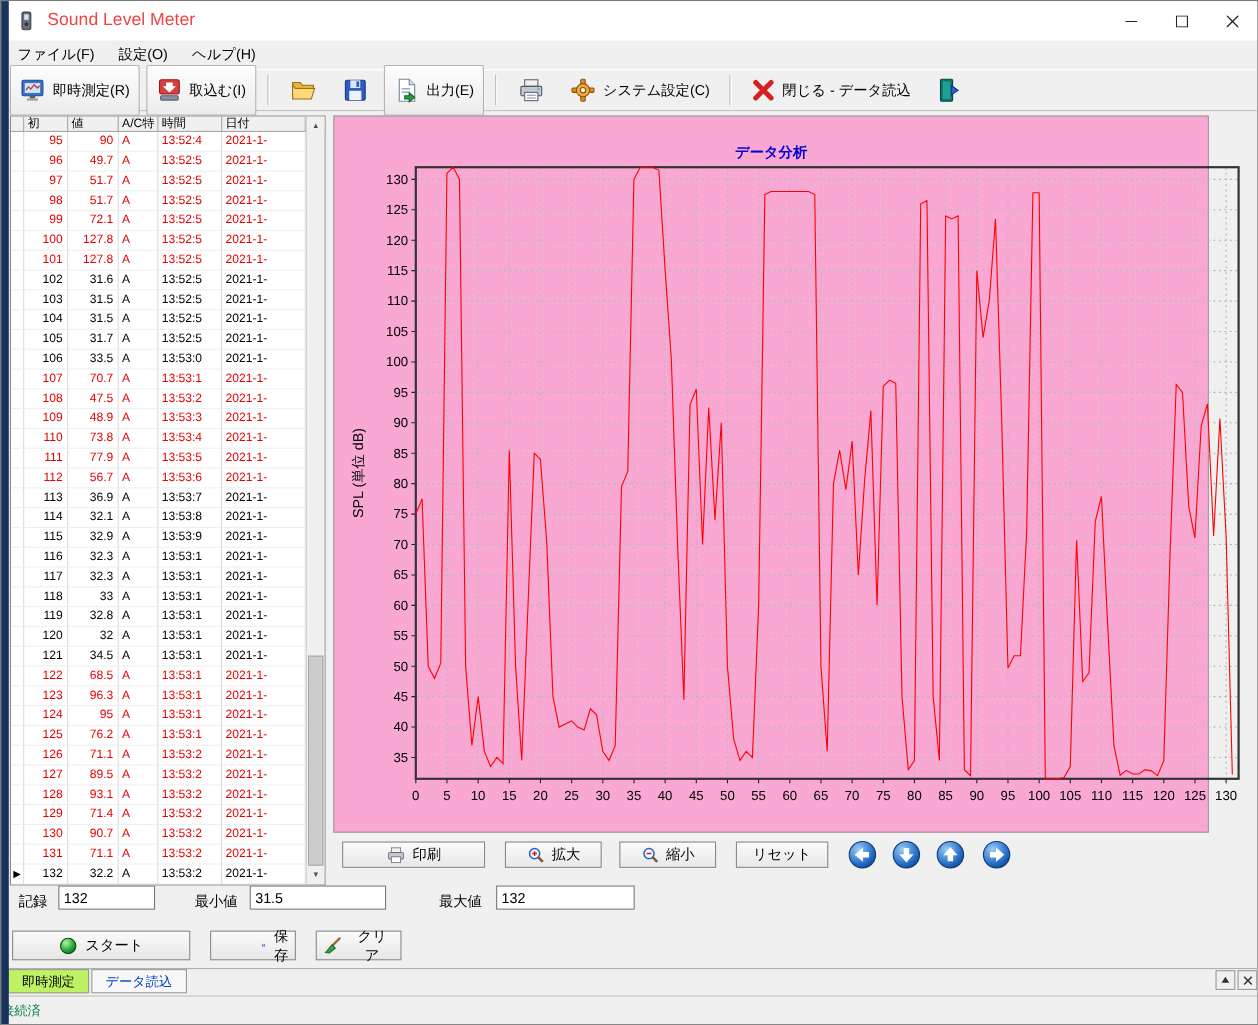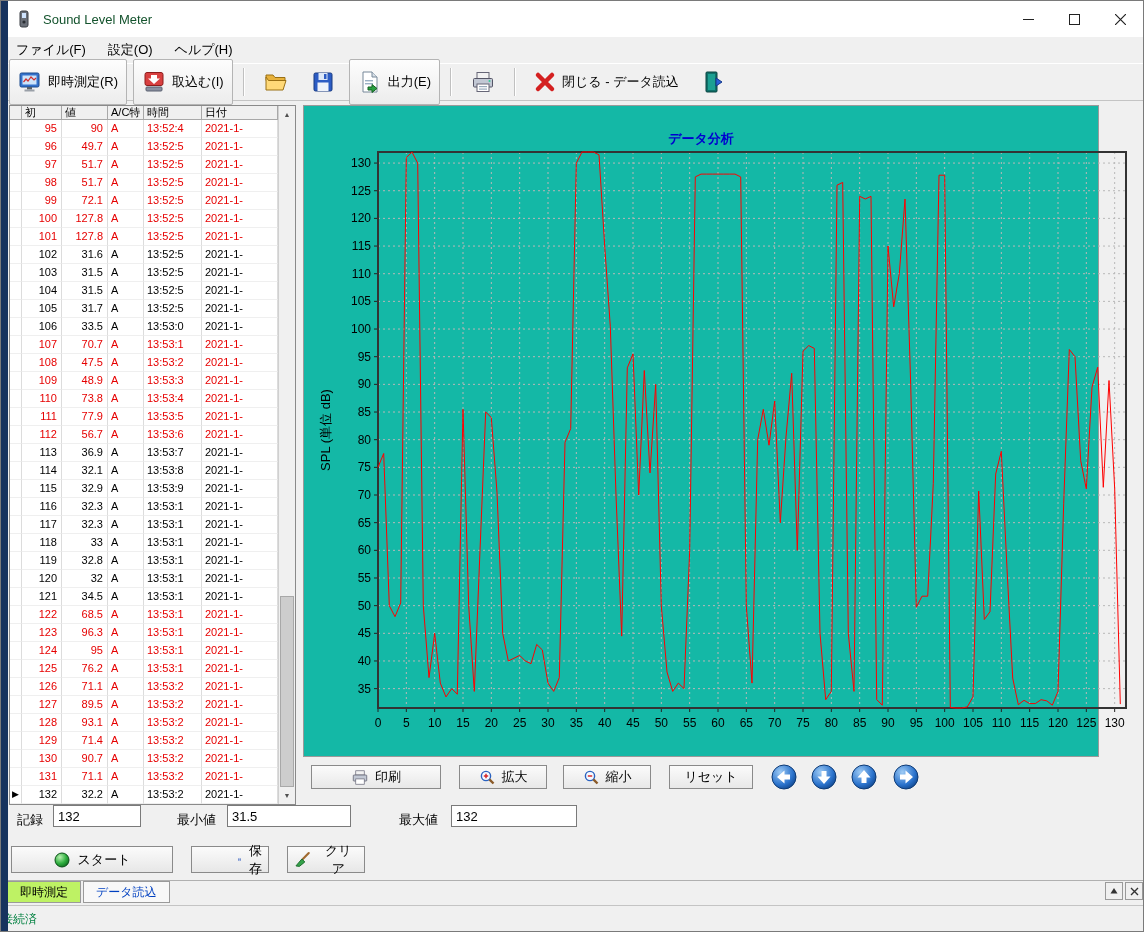--- a/index.html
+++ b/index.html
@@ -3,21 +3,21 @@
 <meta charset="utf-8">
 <style>
   html,body{margin:0;padding:0;background:#d4d4d4;}
   .window{position:relative;width:1144px;height:932px;background:#f0f0f0;
     font-family:"Liberation Sans",sans-serif;overflow:hidden;border:1px solid #7a7a7a;box-sizing:border-box;}
   
   .edge-strip{position:absolute;left:0;top:0;width:7px;height:932px;background:#17335e;z-index:60;}
   
   .titlebar{position:absolute;left:0;top:0;width:100%;height:36px;background:#ffffff;display:flex;align-items:center;}
   .app-icon{margin-left:14px;}
-  .title-text{font-size:13px;color:#14532d;margin-left:10px;}
+  .title-text{font-size:16px;color:#ef4444;margin-left:10px;}
   .win-controls{position:absolute;right:0;top:0;height:36px;display:flex;}
   .win-btn{width:46px;height:36px;display:flex;align-items:center;justify-content:center;cursor:default;}
   
   .menubar{position:absolute;left:0;top:36px;width:100%;height:26px;background:#f0f0f0;display:flex;align-items:center;font-size:13px;padding-left:4px;box-sizing:border-box;}
   .menu-item{padding:3px 11px;}
   
   .toolbar{position:absolute;left:0;top:62px;width:100%;height:38px;background:#f0f0f0;border-bottom:1px solid #c4c4c4;box-shadow:0 1px 0 #fff inset;display:flex;align-items:center;gap:6px;padding-left:8px;box-sizing:border-box;}
   .tbtn{display:flex;align-items:center;gap:6px;height:46px;padding:0 8px;font-size:13px;background:linear-gradient(#fdfdfd,#ececec);border:1px solid #b4b4b4;border-radius:2px;box-sizing:border-box;}
   .tbtn.flat{border:none;background:transparent;}
   .tsep{width:0;height:28px;border-left:1px solid #c0c0c0;border-right:1px solid #ffffff;margin:0 4px;}
@@ -31,21 +31,21 @@
   .c{box-sizing:border-box;overflow:hidden;white-space:nowrap;}
   .trow .c{border-right:1px solid #dcdcdc;border-bottom:1px solid #efefef;line-height:17px;}
   .w0{width:12px}.w1{width:40px}.w2{width:46px}.w3{width:36px}.w4{width:58px}.w5{width:76px}
   .num{text-align:right;padding-right:4px;}
   .txt{text-align:left;padding-left:3px;}
   .sel{font-size:9px;text-align:center;color:#000;}
   .vscroll{position:absolute;right:0;top:0;width:17px;height:698px;background:#f0f0f0;border-left:1px solid #d0d0d0;box-sizing:border-box;}
   .varrow{position:absolute;left:0;width:16px;height:17px;display:flex;align-items:center;justify-content:center;font-size:7px;color:#505050;}
   .vthumb{position:absolute;left:1px;width:14px;background:#cdcdcd;border:1px solid #a8a8a8;box-sizing:border-box;}
   
-  .chart-panel{position:absolute;left:302px;top:104px;width:796px;height:652px;background:#14b8a6;border:1px solid #9a9a9a;box-sizing:border-box;}
+  .chart-panel{position:absolute;left:302px;top:104px;width:796px;height:652px;background:#f9a8d4;border:1px solid #9a9a9a;box-sizing:border-box;}
   .chart-title{position:absolute;left:0;top:24px;width:100%;text-align:center;color:#0000d0;font-size:13px;font-weight:bold;}
   #chart-svg{position:absolute;left:0;top:0;}
   
   .pbtn{position:absolute;height:24px;background:linear-gradient(#fbfbfb,#e8e8e8);border:1px solid #8a8a8a;display:flex;align-items:center;justify-content:center;gap:6px;font-size:13px;box-sizing:border-box;}
   .navbtn{position:absolute;top:763px;width:26px;height:26px;padding:0;border:none;background:transparent;}
   
   .f-label{position:absolute;top:810px;font-size:13px;color:#000;}
   .fld{position:absolute;top:804px;height:22px;border:1px solid #7a7a7a;background:#fff;font-size:13px;font-family:inherit;padding:0 4px;box-sizing:border-box;}
   
   .act{position:absolute;top:845px;height:27px;background:linear-gradient(#fbfbfb,#e7e7e7);border:1px solid #8a8a8a;display:flex;align-items:center;justify-content:center;gap:8px;font-size:13px;box-sizing:border-box;}
@@ -141,20 +141,29 @@
     <div class="tsep"></div>
     <div class="tbtn flat">
       <svg width="26" height="24" viewBox="0 0 24 24">
         <rect x="6" y="2.5" width="12" height="6" fill="#f2f2f2" stroke="#666677"></rect>
         <rect x="2.5" y="8.5" width="19" height="8.5" rx="1" fill="#c2c8d4" stroke="#555566"></rect>
         <circle cx="18.5" cy="11" r="1" fill="#33cc99"></circle>
         <rect x="6" y="14" width="12" height="7.5" fill="#fff" stroke="#666677"></rect>
         <rect x="8" y="16" width="8" height="1.2" fill="#99aabb"></rect>
         <rect x="8" y="18.5" width="8" height="1.2" fill="#99aabb"></rect>
       </svg>
+    </div>
+    <div class="tbtn flat">
+      <svg width="24" height="24" viewBox="0 0 24 24">
+        <rect x="10" y="2" width="4" height="20" rx="1" fill="#e08a20" stroke="#8a5410"></rect>
+        <rect x="2" y="10" width="20" height="4" rx="1" fill="#e08a20" stroke="#8a5410"></rect>
+        <circle cx="12" cy="12" r="6" fill="#f0a83c" stroke="#8a5410"></circle>
+        <circle cx="12" cy="12" r="2.4" fill="#fff8e8" stroke="#8a5410"></circle>
+      </svg>
+      <span>システム設定(C)</span>
     </div>
     <div class="tsep"></div>
     <div class="tbtn flat">
       <svg width="22" height="22" viewBox="0 0 22 22">
         <path d="M4 4 L18 18 M18 4 L4 18" stroke="#d42020" stroke-width="4.5" stroke-linecap="round"></path>
       </svg>
       <span>閉じる - データ読込</span>
     </div>
     <div class="tbtn flat">
       <svg width="24" height="24" viewBox="0 0 24 24">

